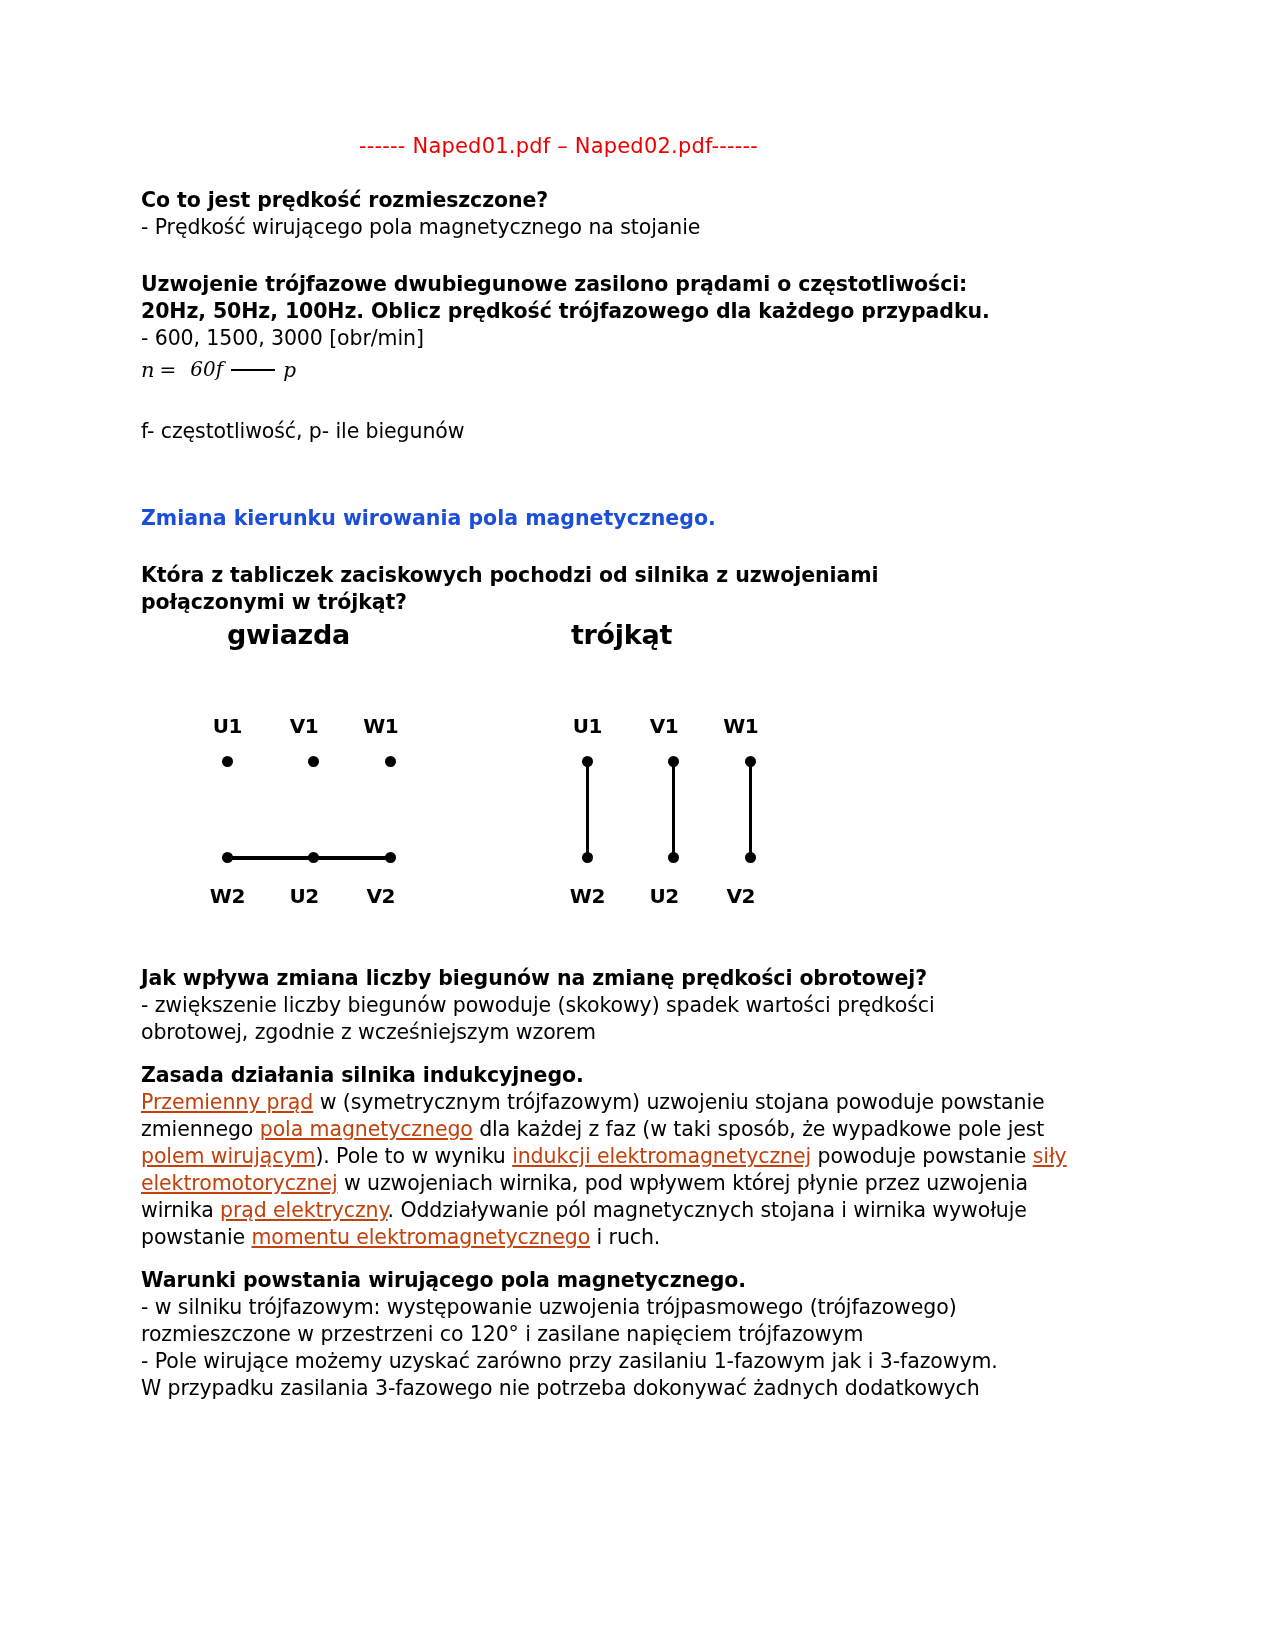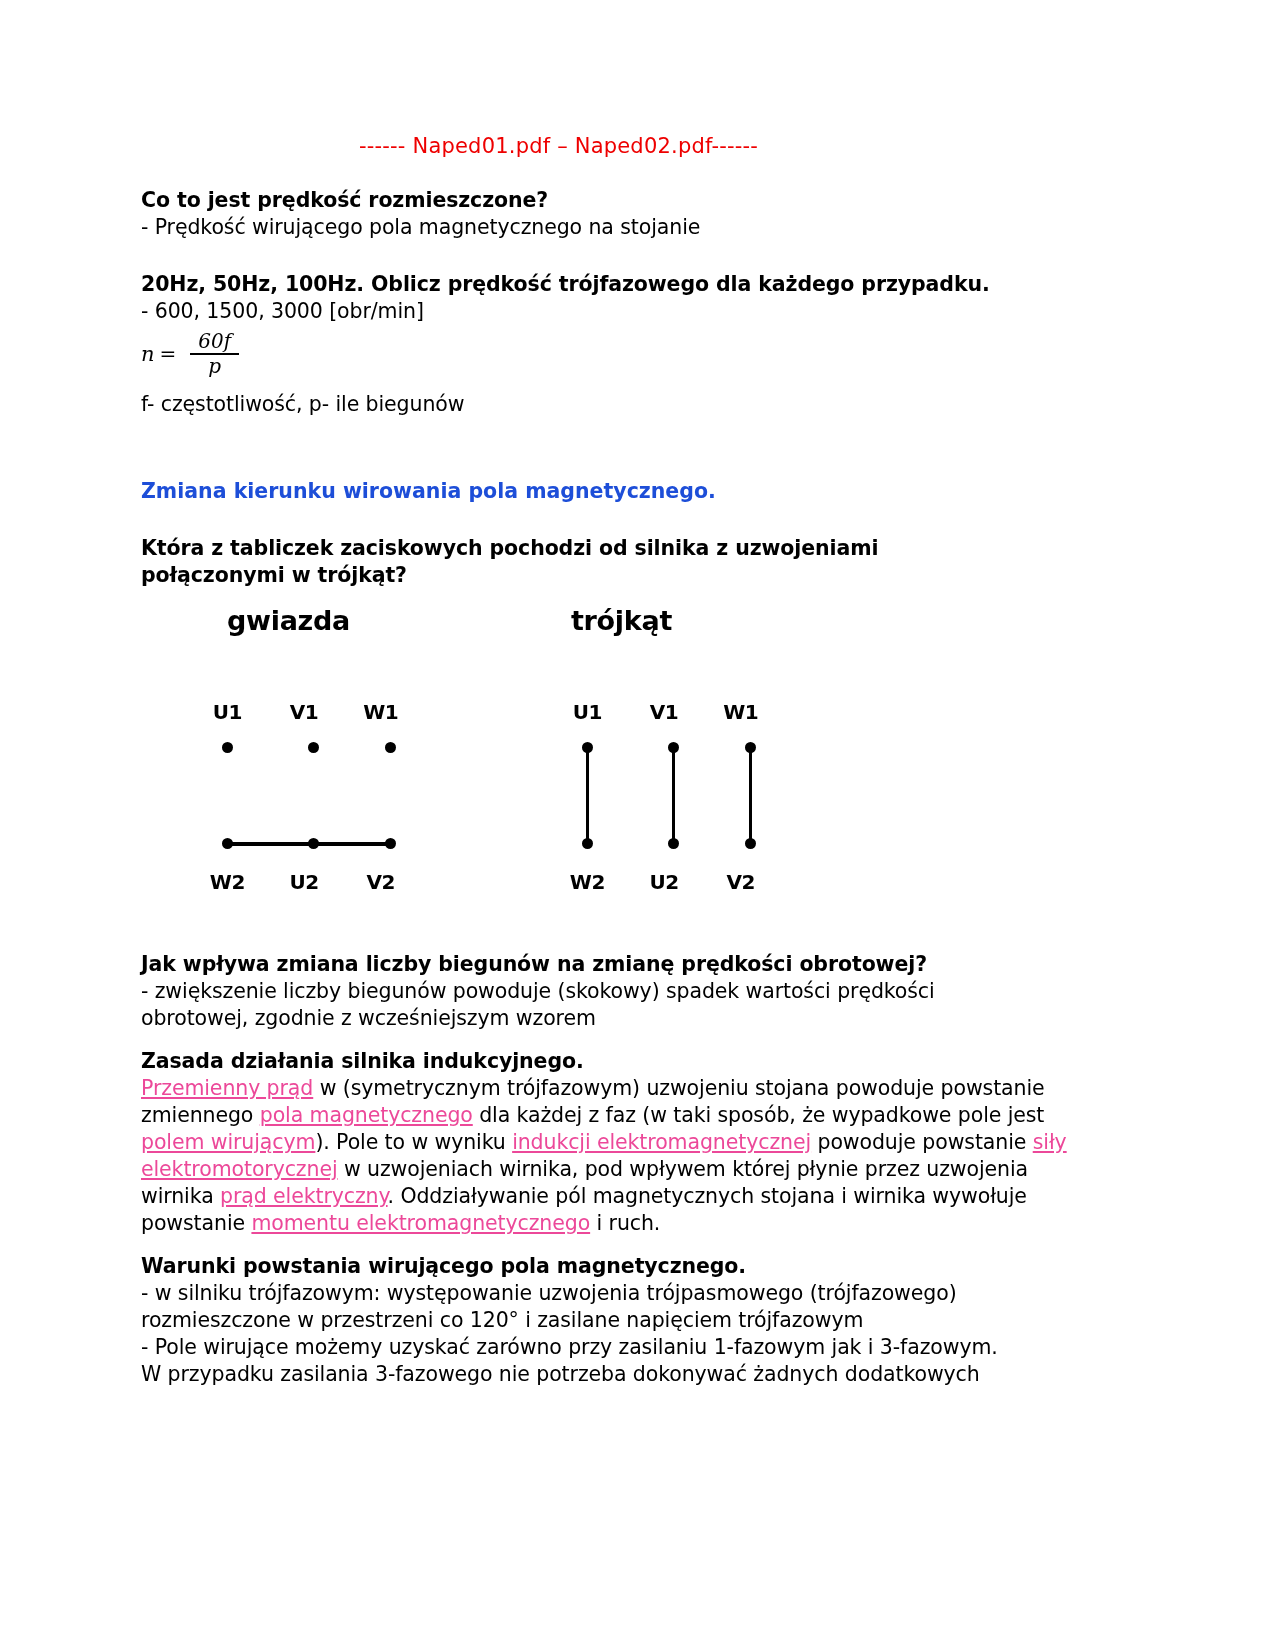--- a/index.html
+++ b/index.html
@@ -79,39 +79,38 @@
     display: inline-flex;
     align-items: center;
     position: absolute;
     left: 0;
     top: 0;
   }
   .formula .nvar { font-size: 21px; padding-right: 5px; }
   .formula .eq { font-style: normal; padding-right: 6px; font-size: 20px;}
   .formula .frac {
     display: inline-flex;
-    flex-direction: column;
+    flex-direction: row;
     align-items: center;
     line-height: 1.05;
-    margin-left: 8px;
   }
   .formula .num { font-size: 20px; padding: 0 8px 1px 8px; }
   .formula .bar {
     display: block;
     width: 100%;
     min-width: 44px;
     border-top: 2.2px solid #000;
   }
   .formula .den { font-size: 20px; padding: 1px 8px 0 8px; }
 
   
   .diagrams {
     position: relative;
     height: 300px;
-    margin-top: 16px;
+    margin-top: 3px;
   }
   .diagram {
     position: absolute;
     top: 0;
     width: 300px;
   }
   .diagram.star { left: 48px; }
   .diagram.delta { left: 408px; }
 
   .diagram-title {
@@ -163,37 +162,38 @@
   }
 
   
   .para {
     font-size: 20.5px;
     line-height: 27px;
     margin: 0;
     letter-spacing: -0.1px;
   }
   a.lnk {
-    color: #ec4899;
+    color: #c2410c;
     text-decoration: underline;
   }
 </style>
 </head>
 <body>
 
 <div class="page">
   <div class="content">
 
     <div class="doc-header">------ Naped01.pdf – Naped02.pdf------</div>
 
     <div class="q-bold">Co to jest prędkość rozmieszczone?</div>
     <div class="ans">- Prędkość wirującego pola magnetycznego na stojanie</div>
 
     <div class="gap-md"></div>
 
+    <div class="q-bold">Uzwojenie trójfazowe dwubiegunowe zasilono prądami o częstotliwości:</div>
     <div class="q-bold">20Hz, 50Hz, 100Hz. Oblicz prędkość trójfazowego dla każdego przypadku.</div>
     <div class="ans">- 600, 1500, 3000 [obr/min]</div>
 
     <div class="formula">
       <span class="fr">
         <span class="nvar">n</span>
         <span class="eq">=</span>
         <span class="frac">
           <span class="num">60f</span>
           <span class="bar"></span>

